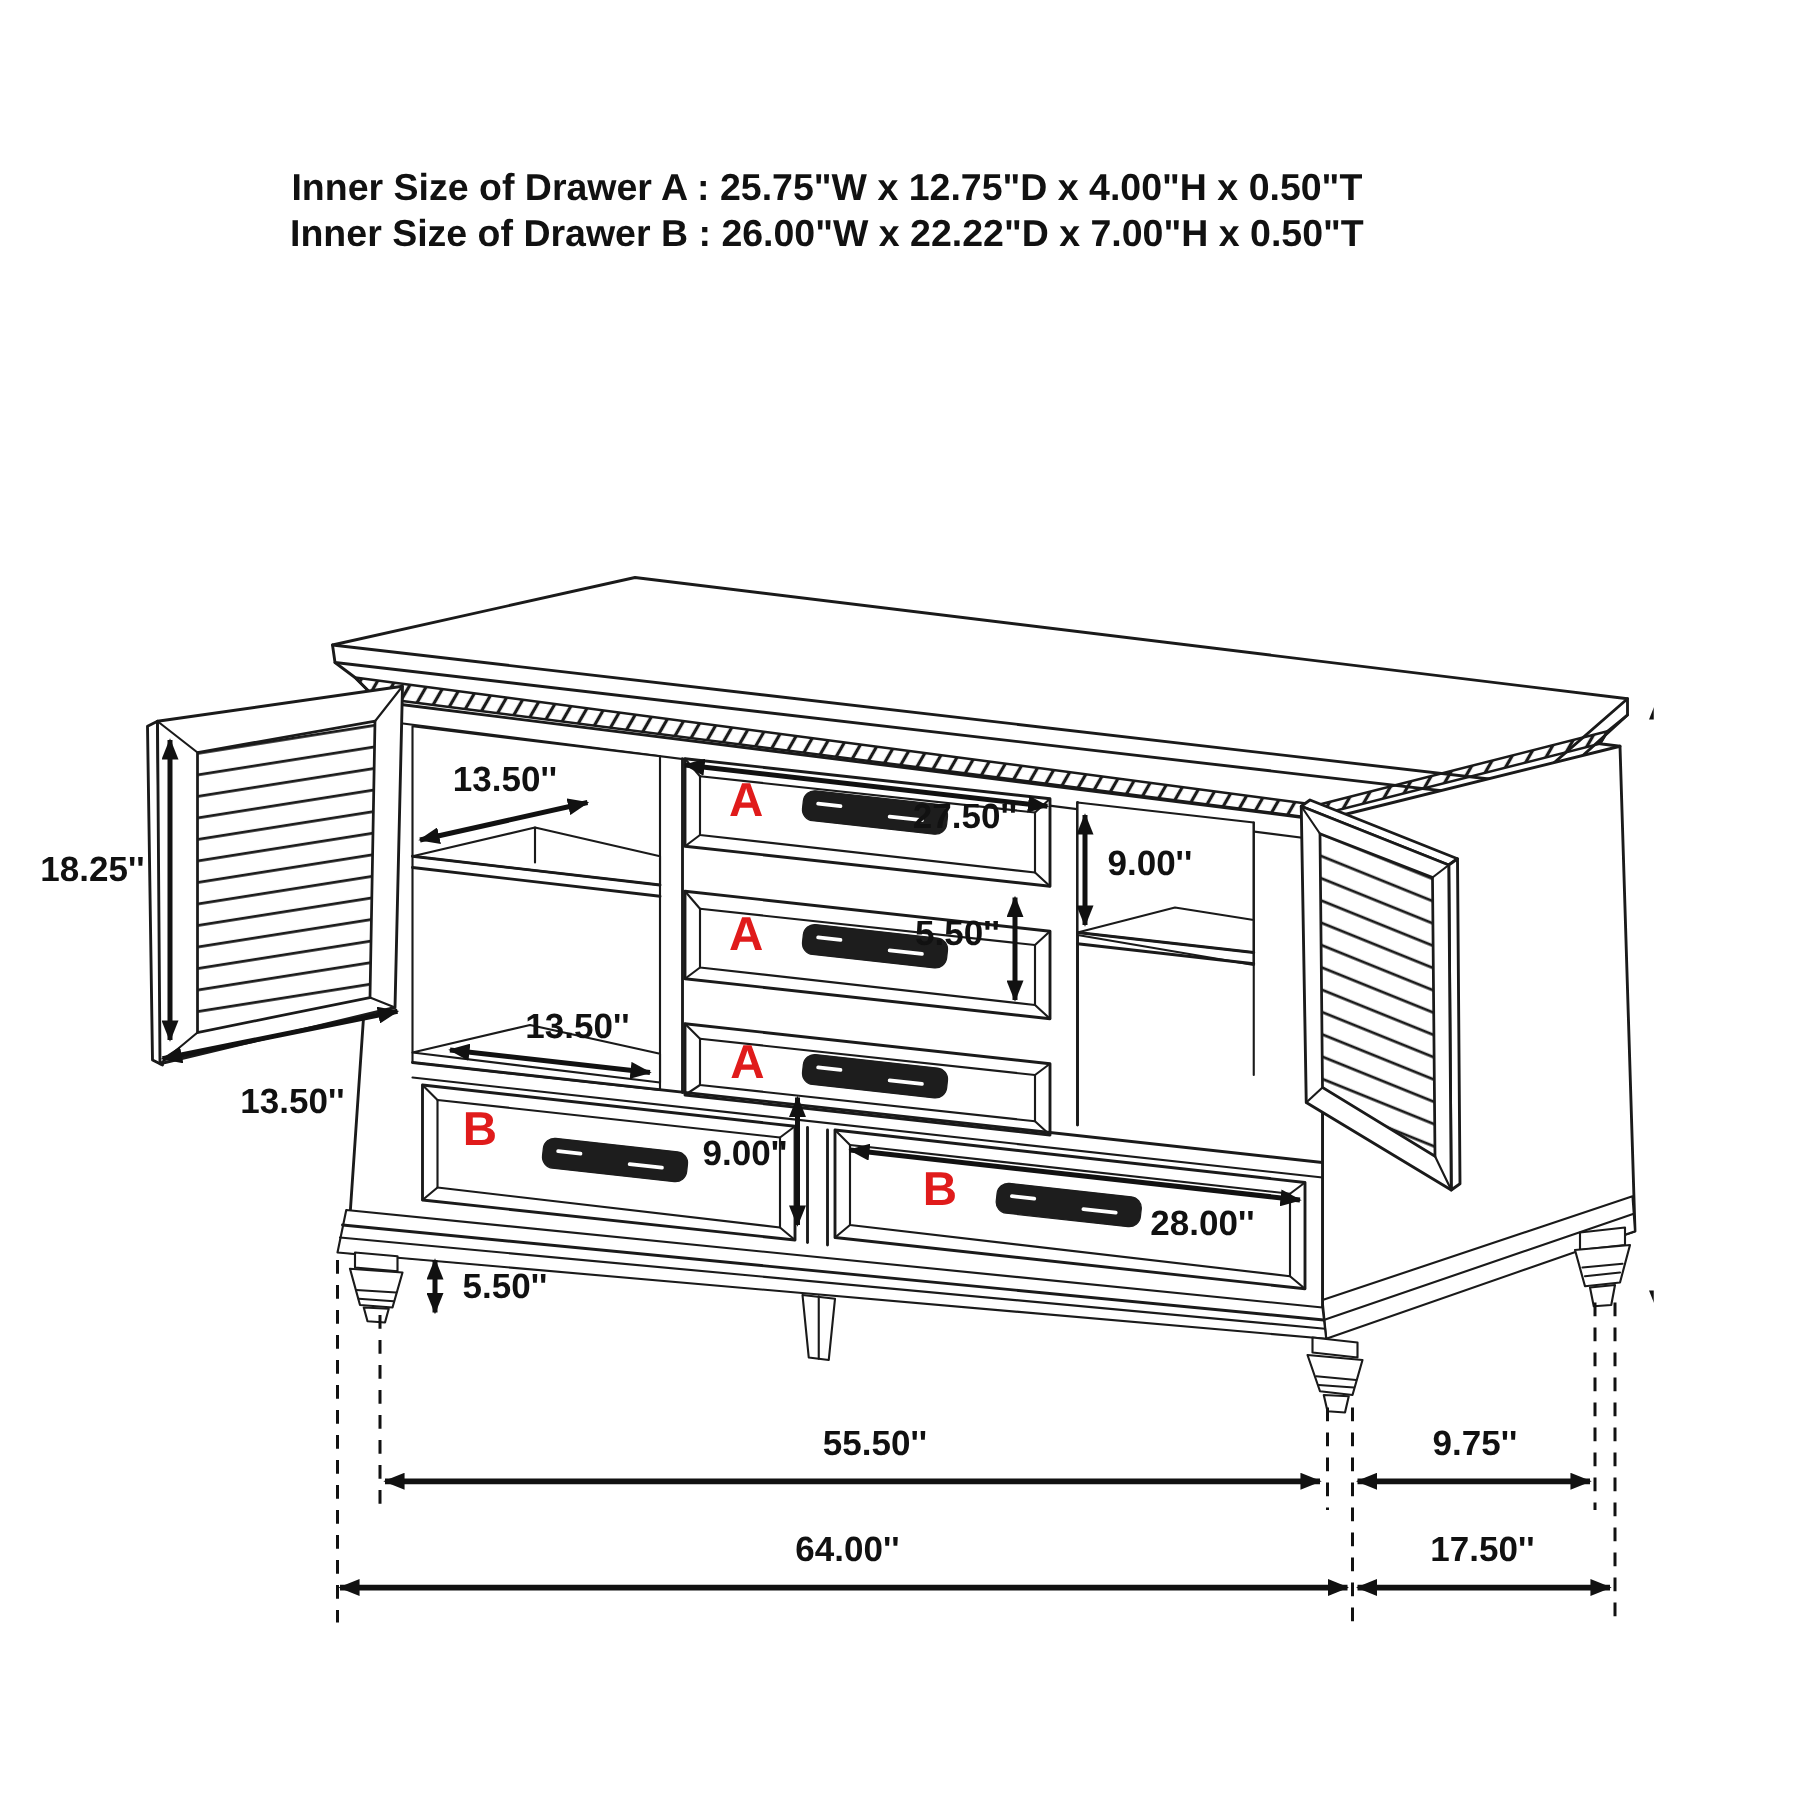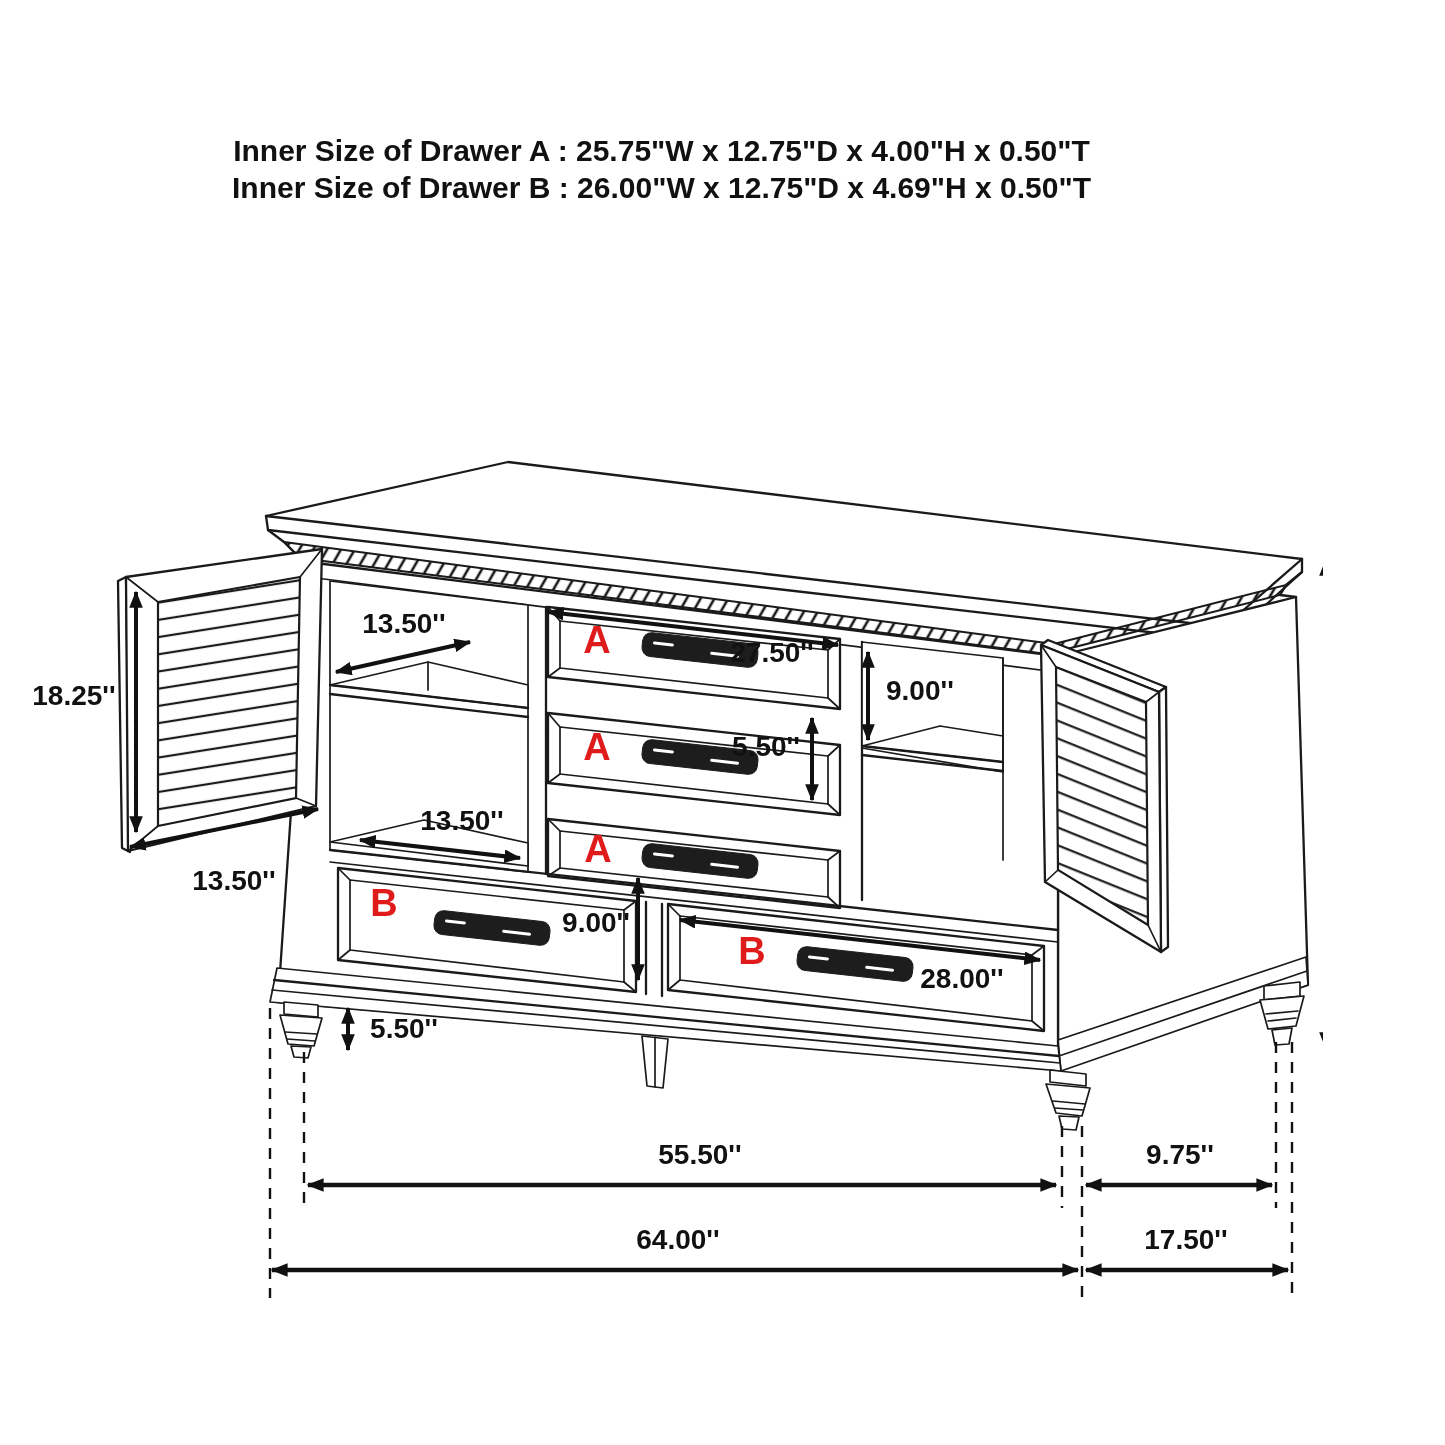--- a/index.html
+++ b/index.html
@@ -21,21 +21,21 @@
   .hdl-hi{stroke:#fff;stroke-width:3;fill:none;stroke-linecap:round;}
   text{user-select:none;}
 </style>
 </head>
 <body>
 
 <div id="stage">
 
   <div id="hdr">
     <div>Inner Size of Drawer A : 25.75"W x 12.75"D x 4.00"H x 0.50"T</div>
-    <div>Inner Size of Drawer B : 26.00"W x 12.75"D x 4.69"H x 0.50"T</div>
+    <div>Inner Size of Drawer B : 26.00"W x 22.22"D x 7.00"H x 0.50"T</div>
   </div>
 
   <svg width="1445" height="1445" viewBox="0 0 1445 1445">
     <defs>
       <marker id="arr" viewBox="0 0 10 8" refX="9.2" refY="4" markerWidth="17" markerHeight="13.6" markerUnits="userSpaceOnUse" orient="auto-start-reverse">
         <path d="M0,0 L10,4 L0,8 z" fill="#111"></path>
       </marker>
       <pattern id="pHatch" patternUnits="userSpaceOnUse" width="12" height="12" patternTransform="rotate(-60)">
         <line x1="0" y1="6" x2="12" y2="6" stroke="#1a1a1a" stroke-width="2.6"></line>
       </pattern>

